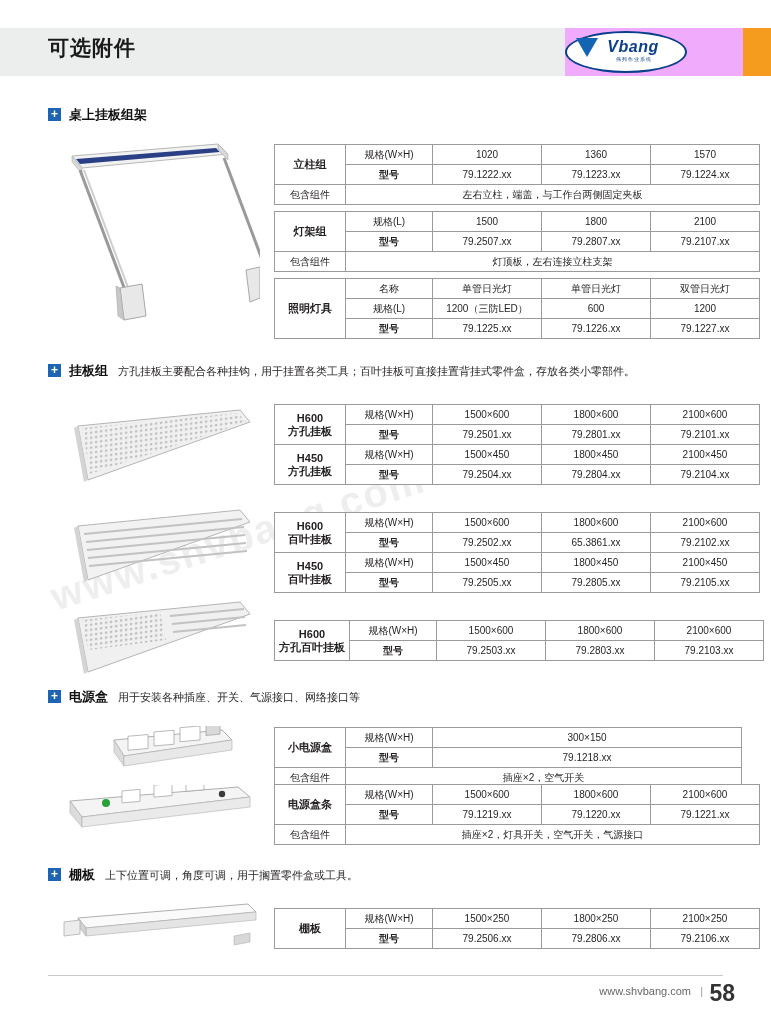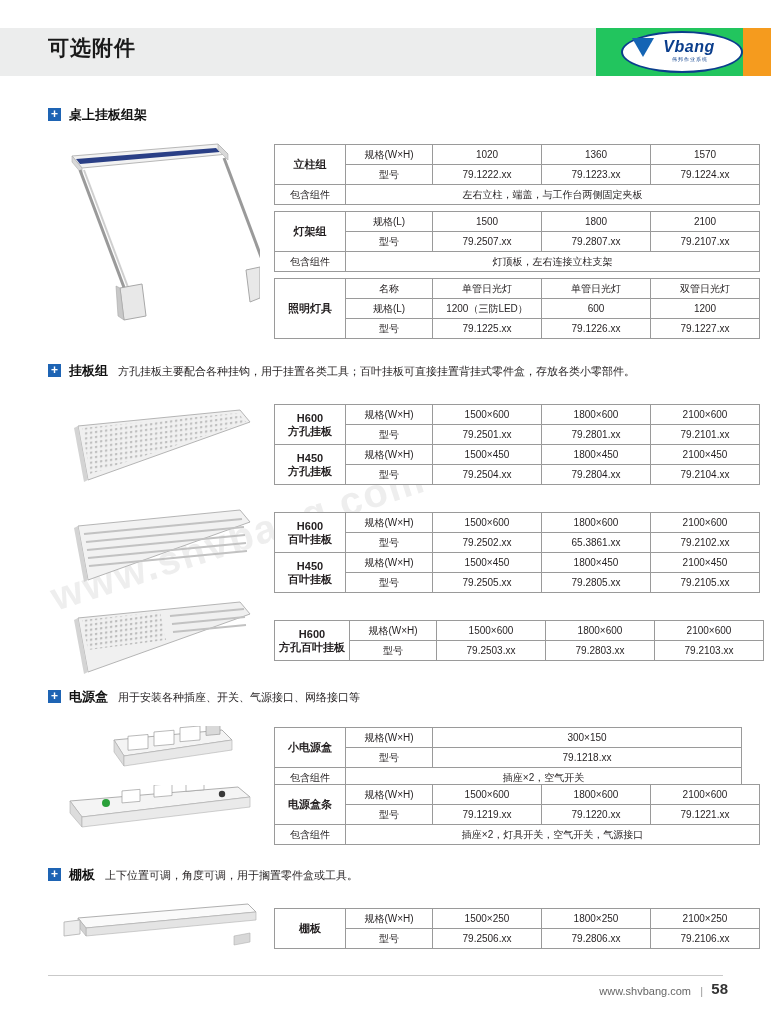--- a/index.html
+++ b/index.html
@@ -39,26 +39,26 @@
     right: 0;
     top: 0;
     width: 28px;
     height: 48px;
     background: #f59b1e;
   }
   .logo-box {
     position: absolute;
     right: 28px;
     top: 0px;
-    width: 147px;
+    width: 178px;
     height: 48px;
-    background: #22c55e;
+    background: #f0abfc;
     display: flex;
     align-items: center;
-    justify-content: flex-end;
+    justify-content: flex-start;
   }
   .logo-oval {
     width: 118px;
     height: 38px;
     border: 2px solid #0b3e8c;
     border-radius: 50%;
     display: flex;
     align-items: center;
     justify-content: center;
     flex-direction: column;
@@ -147,21 +147,21 @@
     width: 62px;
     line-height: 13px;
   }
   td.lbl {
     width: 78px;
     text-align: center;
   }
   td.lbl-yellow {
     background: #ffe400;
     width: 78px;
-    font-weight: normal;
+    font-weight: bold;
   }
   td.val {
     width: 100px;
   }
   td.left {
     text-align: left;
     padding-left: 8px;
     margin-top: 36px;
   }
 
@@ -204,23 +204,23 @@
   }
   .footer-sep {
     position: absolute;
     right: 68px;
     top: 985px;
     font-size: 11px;
     color: #999999;
   }
   .footer-page {
     position: absolute;
-    right: 43px;
+    right: 36px;
     top: 980px;
-    font-size: 15px;
+    font-size: 23px;
     font-weight: bold;
     color: #333333;
   }
 </style>
 </head>
 <body>
 
 <div class="header">
   <div class="header-title">可选附件</div>
   <div class="logo-box">

